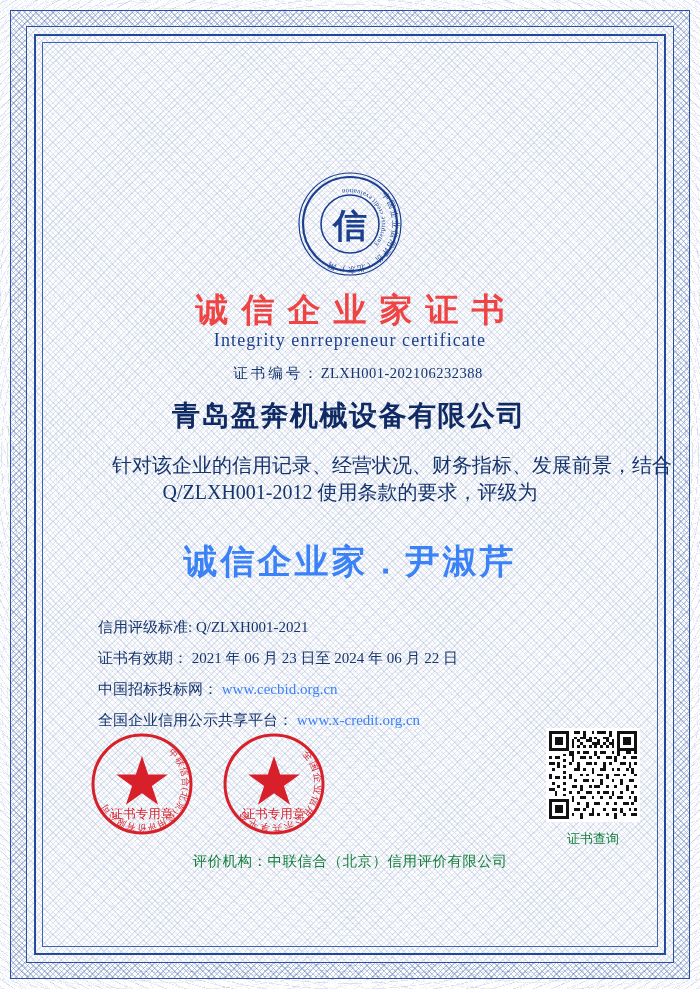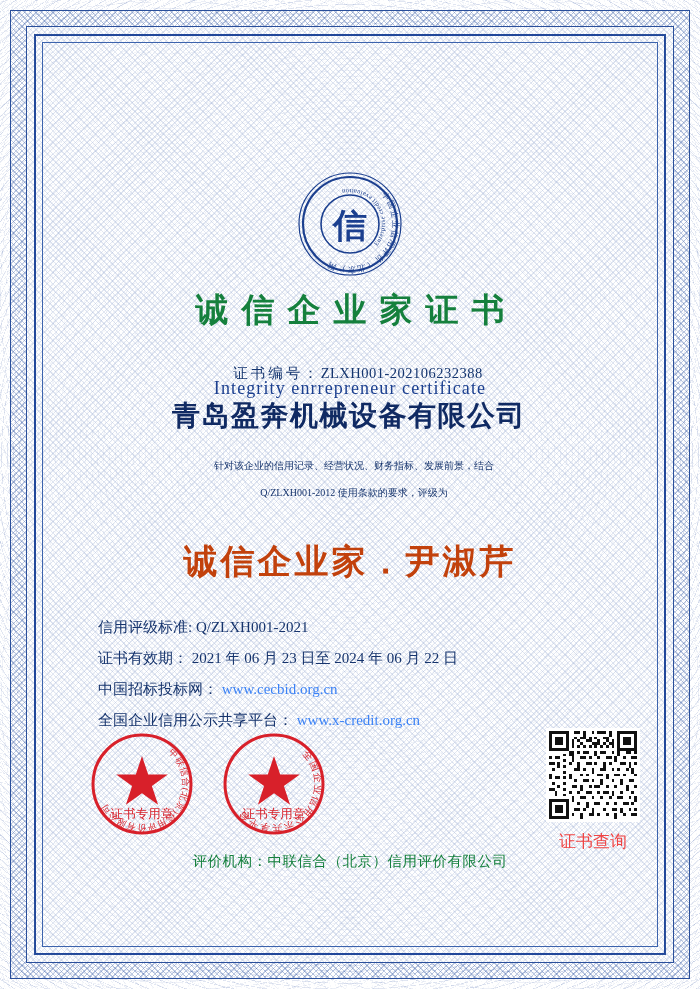--- a/index.html
+++ b/index.html
@@ -120,34 +120,33 @@
     width: 108px;
     height: 108px;
   }
 
   .title-cn {
     position: absolute;
     left: 0; right: 0;
     top: 236px;
     font-size: 33px;
     letter-spacing: 13px;
-    color: #15803d;
+    color: #ef4444;
     font-weight: bold;
     font-family: "Liberation Serif", "DejaVu Serif", serif;
     text-indent: 13px;
   }
   .title-en {
     position: absolute;
     left: 0; right: 0;
     top: 278px;
     font-size: 18px;
     letter-spacing: 1.1px;
     color: #1b3f8f;
     font-family: "Liberation Serif", serif;
-    margin-top: 48px;
   }
   .cert-no {
     position: absolute;
     left: 16px; right: 0;
     top: 312px;
     font-size: 14.5px;
     color: #14356f;
     letter-spacing: 0.5px;
   }
   .cert-no .label { letter-spacing: 3px; }
@@ -159,34 +158,33 @@
     font-size: 28px;
     font-weight: bold;
     color: #102a63;
     letter-spacing: 1.5px;
   }
 
   .body-text {
     position: absolute;
     left: 60px; right: 60px;
     top: 400px;
-    font-size: 10px;
+    font-size: 20px;
     line-height: 27px;
     color: #16346d;
-    margin-left: 8px;
   }
   .body-text div { white-space: nowrap; }
 
   .award {
     position: absolute;
     left: 0; right: 0;
     top: 487px;
     font-size: 34px;
     font-weight: bold;
-    color: #c2410c;
+    color: #3b82f6;
     letter-spacing: 3px;
   }
 
   .details {
     position: absolute;
     left: 46px;
     top: 560px;
     text-align: left;
     font-size: 15px;
     line-height: 31px;
@@ -212,22 +210,22 @@
     top: 676px;
     width: 94px;
     height: 94px;
   }
   .qr-caption {
     position: absolute;
     right: 8px;
     top: 778px;
     width: 94px;
     text-align: center;
-    font-size: 17px;
-    color: #ef4444;
+    font-size: 13px;
+    color: #15803d;
   }
 
   .issuer {
     position: absolute;
     left: 0; right: 0;
     top: 800px;
     font-size: 14.5px;
     color: #15803d;
     letter-spacing: 0.5px;
   }

